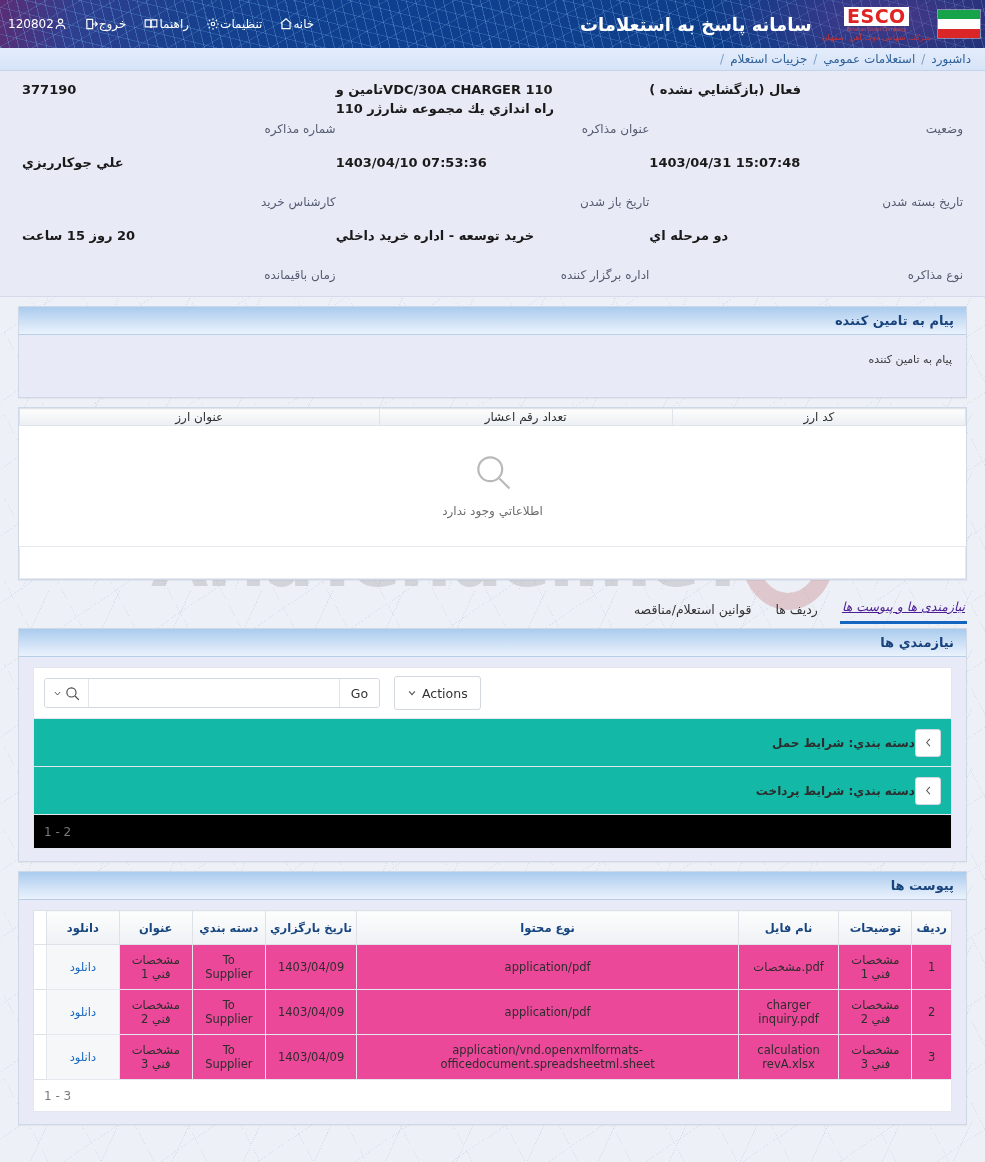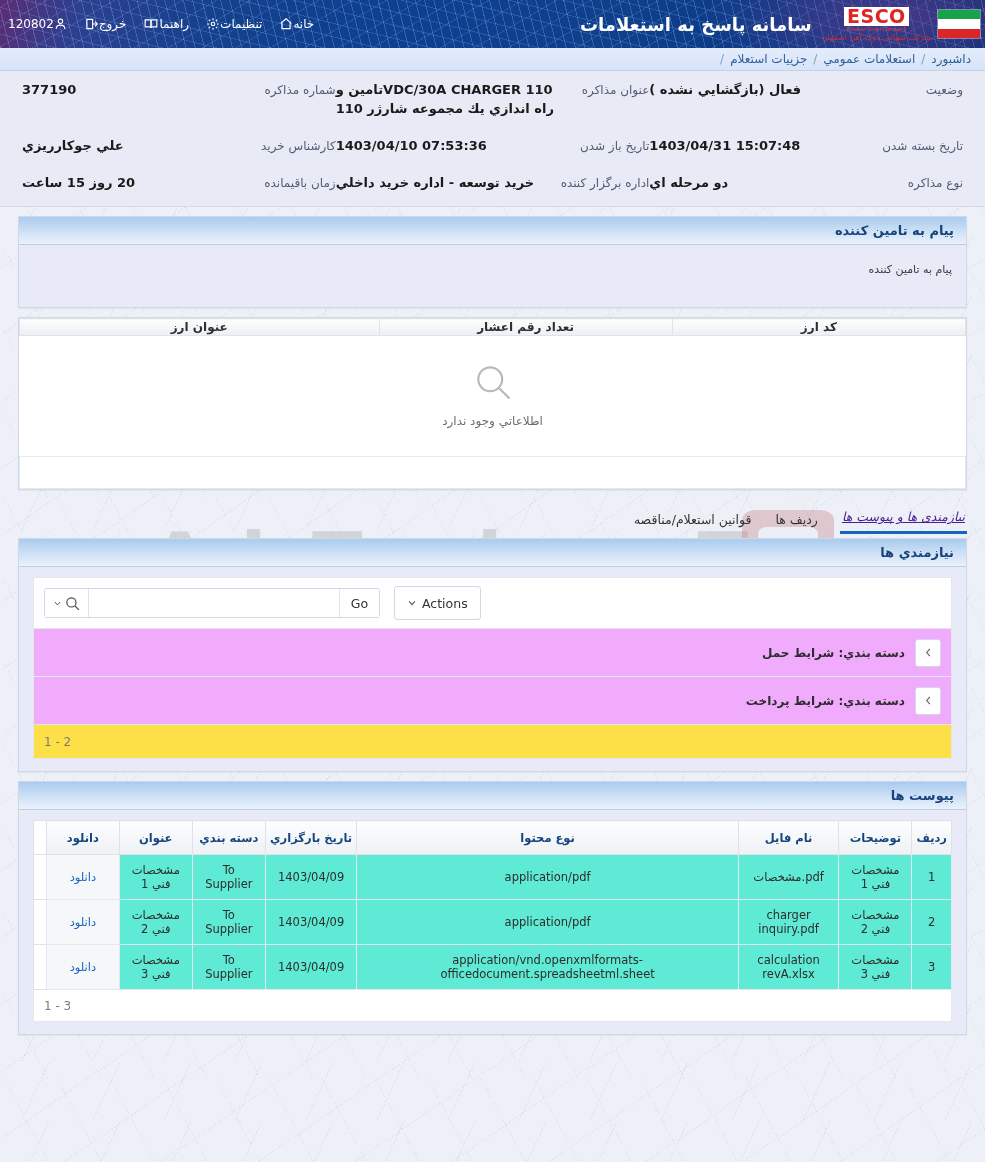--- a/index.html
+++ b/index.html
@@ -175,21 +175,21 @@
     padding: 10px 22px 14px 22px;
   }
   .info-grid {
     display: grid;
     grid-template-columns: repeat(3, 1fr);
     row-gap: 18px;
   }
   .info-cell { display: flex; align-items: flex-start; gap: 10px; }
   .info-label {
     font-size: 12px; color: #555c72; white-space: nowrap;
-    padding-top: 2px; min-width: 78px; text-align: right;
+    padding-top: 2px; min-width: 78px; text-align: right; margin-top: 39px;
   }
   .info-value {
     font-size: 13px; font-weight: 700; color: #1a1a1a;
     text-align: left; line-height: 1.45;
     flex: 1;
   }
   .info-value.ltr { direction: ltr; text-align: left; }
 
   
   .msgbody {
@@ -197,21 +197,21 @@
     padding: 18px 14px 22px 14px;
     font-size: 11px; color: #3a3a3a;
     min-height: 62px;
   }
 
   
   .tbl { width: 100%; border-collapse: collapse; background: #ffffff; }
   .tbl th {
     background: linear-gradient(#fdfdfd, #eceff3);
     border: 1px solid #dfe3ea;
-    font-size: 12px; font-weight: 700; color: #2f2f2f;
+    font-size: 12px; font-weight: 400; color: #2f2f2f;
     height: 16px; text-align: center;
   }
   .tbl td {
     border: 1px solid #e6e9ef;
     font-size: 11.5px; color: #333; text-align: center;
     padding: 5px 6px;
   }
   .empty-cell { padding: 24px 0 28px 0 !important; border: none !important; }
   .empty-wrap { display: flex; flex-direction: column; align-items: center; gap: 10px; }
   .empty-text { font-size: 12px; color: #6d6d6d; }
@@ -265,54 +265,53 @@
     border-left: 1px solid #e2e5ea; background: #fff;
     font-size: 12.5px; color: #333; cursor: pointer;
   }
   .ir-actions {
     margin-left: 14px; height: 30px;
     display: flex; align-items: center; gap: 5px;
     border: 1px solid #d3d7de; border-radius: 3px; background: #fff;
     padding: 16px 12px; font-size: 12.5px; color: #333; cursor: pointer;
   }
   .ir-group {
-    background: #f0abfc;
+    background: #14b8a6;
     border: 1px solid #e3e6ec; border-top: 0;
     height: 48px;
     display: flex; align-items: center; justify-content: flex-start;
     padding: 0 10px;
-    gap: 10px;
   }
   .ir-group .togg {
     width: 26px; height: 28px;
     border: 1px solid #d3d7de; border-radius: 3px; background: #fff;
     display: flex; align-items: center; justify-content: center;
     cursor: pointer; color: #555;
   }
   .ir-group .gtitle { font-size: 12px; font-weight: 700; color: #2d2d2d; }
   .ir-pager {
-    background: #fde047; border: 1px solid #e3e6ec; border-top: 0;
+    background: #000000; border: 1px solid #e3e6ec; border-top: 0;
     height: 34px; display: flex; align-items: center;
     padding: 0 10px; direction: ltr;
     font-size: 12px; color: #7a7a7a;
   }
 
   
   .att-table { width: 100%; border-collapse: collapse; background: #fff; }
   .att-table th {
     background: linear-gradient(#fdfdfd, #eef1f5);
     border: 1px solid #dde1e8;
     font-size: 11.5px; font-weight: 700; color: #17457f;
     height: 34px; text-align: center; padding: 2px 4px;
   }
   .att-table td {
     border: 1px solid #e4e7ed;
     font-size: 11.5px; color: #2d2d2d; text-align: center;
     padding: 8px 6px; vertical-align: middle;
-    background: #5eead4;
+    background: #ec4899;
   }
   .att-table td.dl { background: #f6f7f8; }
   .att-table td.dl a { color: #1565c0; text-decoration: none; font-size: 11.5px; }
   .att-table td.ltr { direction: ltr; }
   .att-pager {
     background: #fff; border: 1px solid #e4e7ed; border-top: 0;
     height: 32px; display: flex; align-items: center; padding: 0 10px;
     direction: ltr; font-size: 12px; color: #7a7a7a;
   }
   .col-sel { width: 6px; background: #fff !important; border: 1px solid #dde1e8 !important; }

